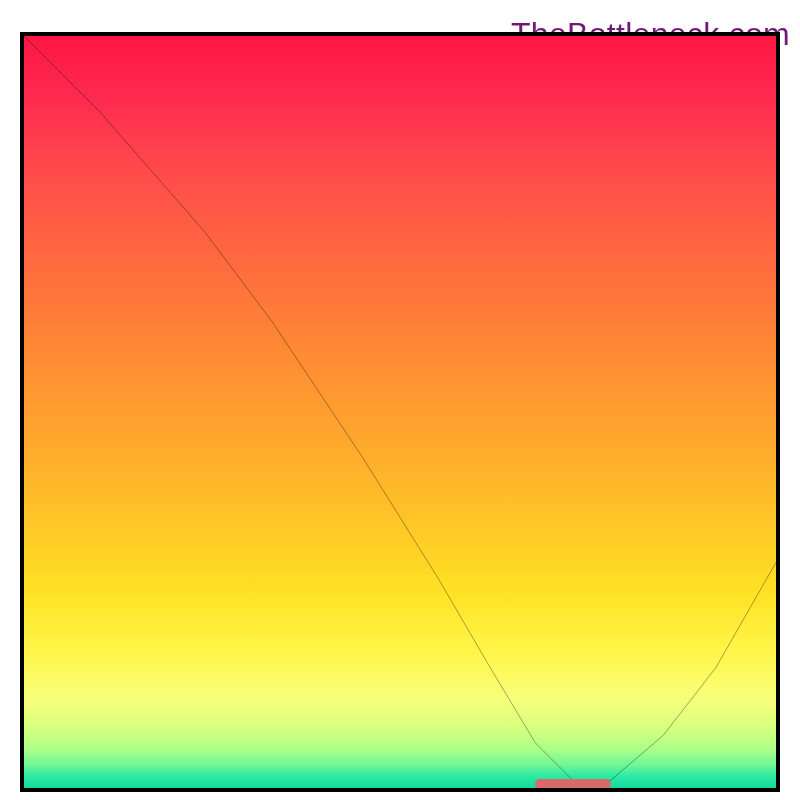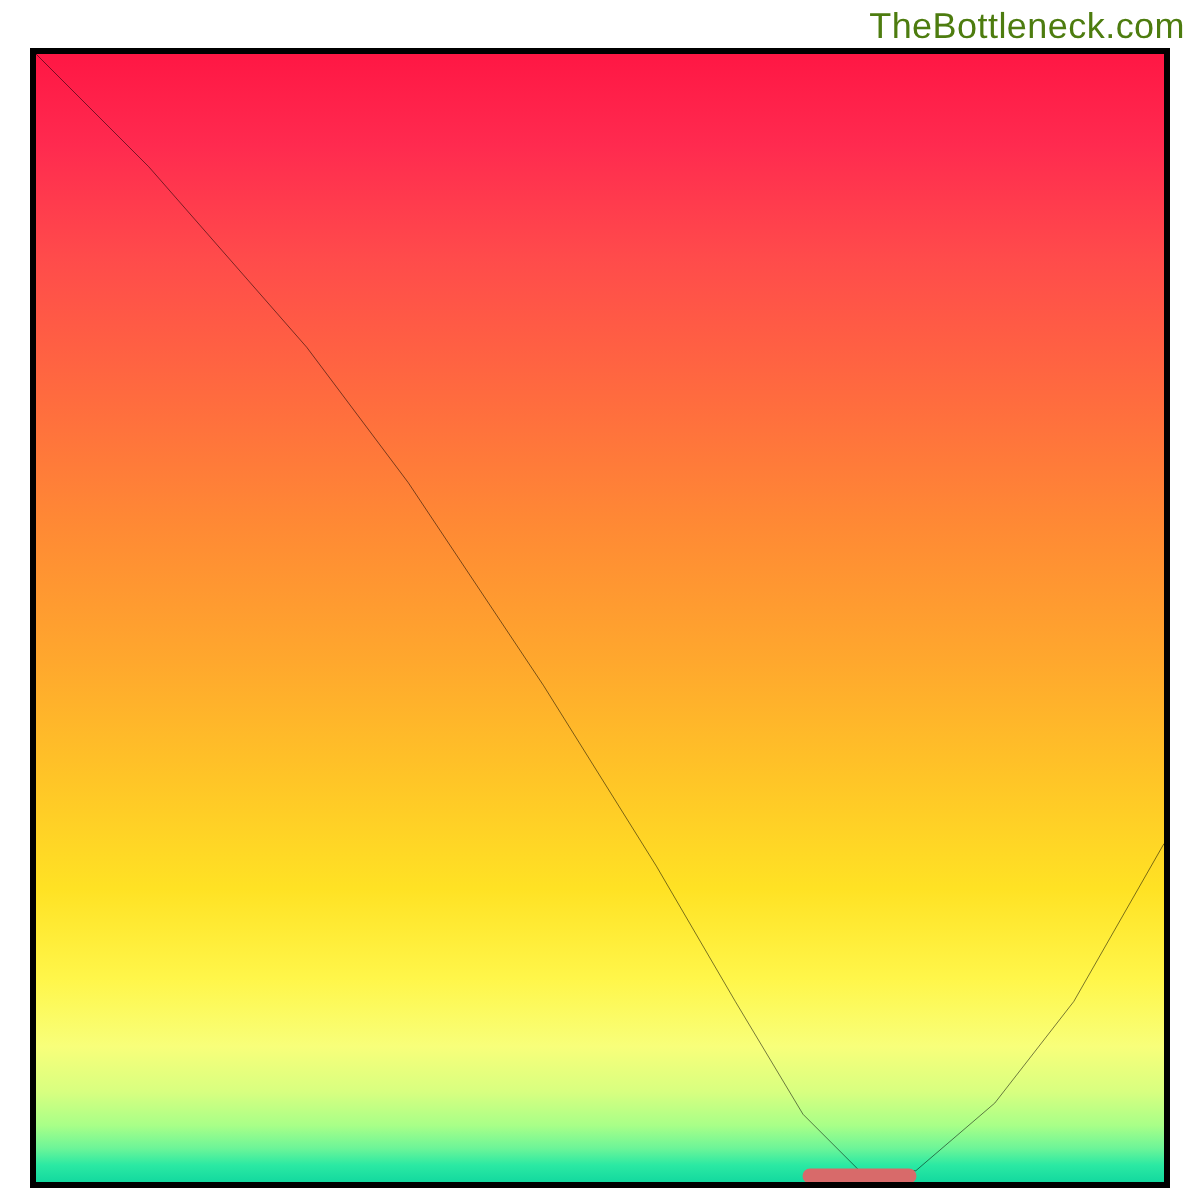--- a/index.html
+++ b/index.html
@@ -10,25 +10,25 @@
     background: #ffffff;
     overflow: hidden;
   }
   .frame {
     position: relative;
     width: 800px;
     height: 800px;
   }
   .watermark {
     position: absolute;
-    top: 4px;
+    top: 16px;
     right: 10px;
     font-family: Arial, Helvetica, sans-serif;
-    font-size: 24px;
-    color: #4d7c0f;
+    font-size: 32px;
+    color: #701a75;
     font-weight: 500;
     letter-spacing: 0.3px;
   }
   .plot {
     position: absolute;
     left: 20px;
     top: 32px;
     width: 760px;
     height: 760px;
     box-sizing: border-box;

